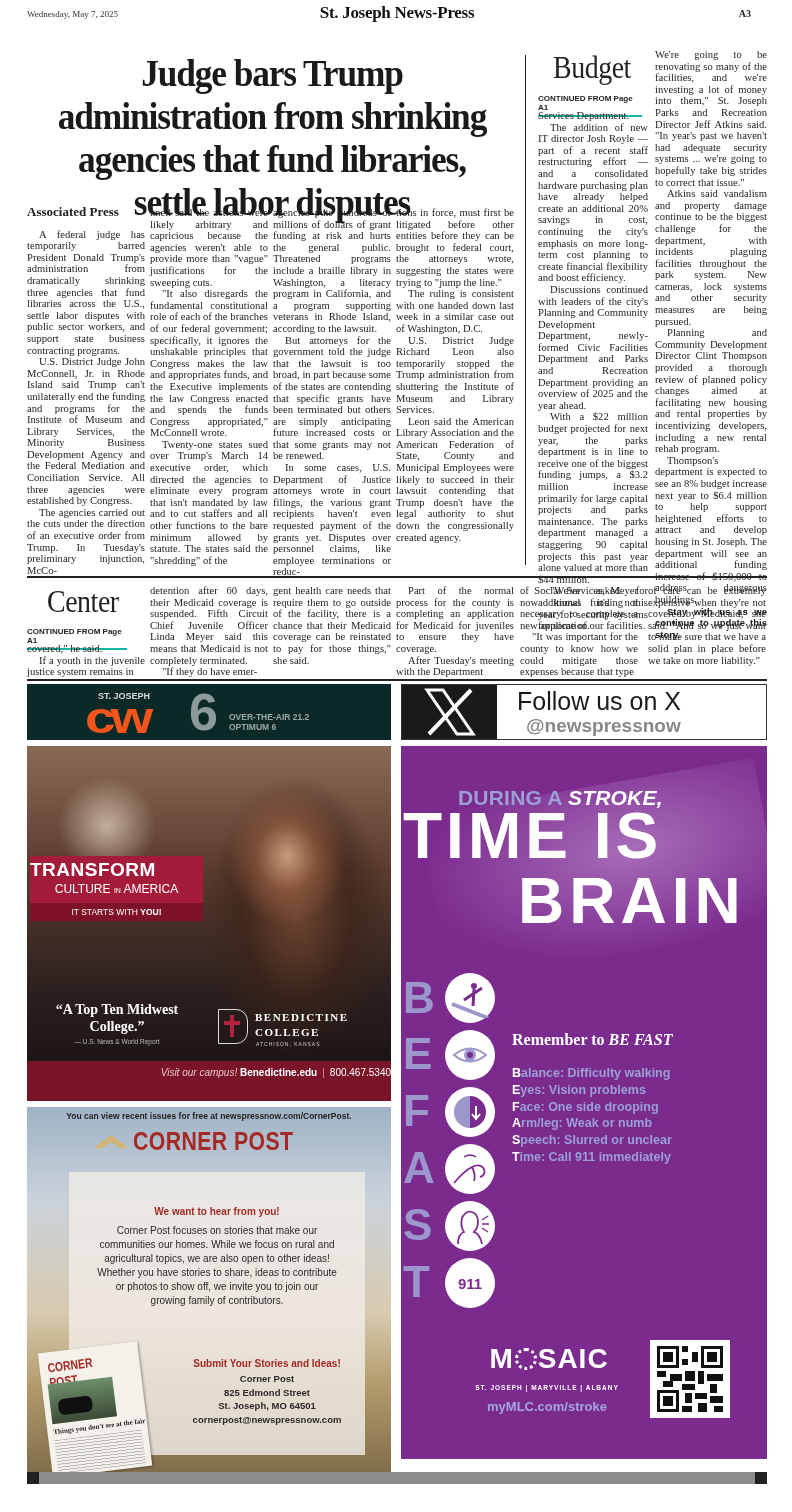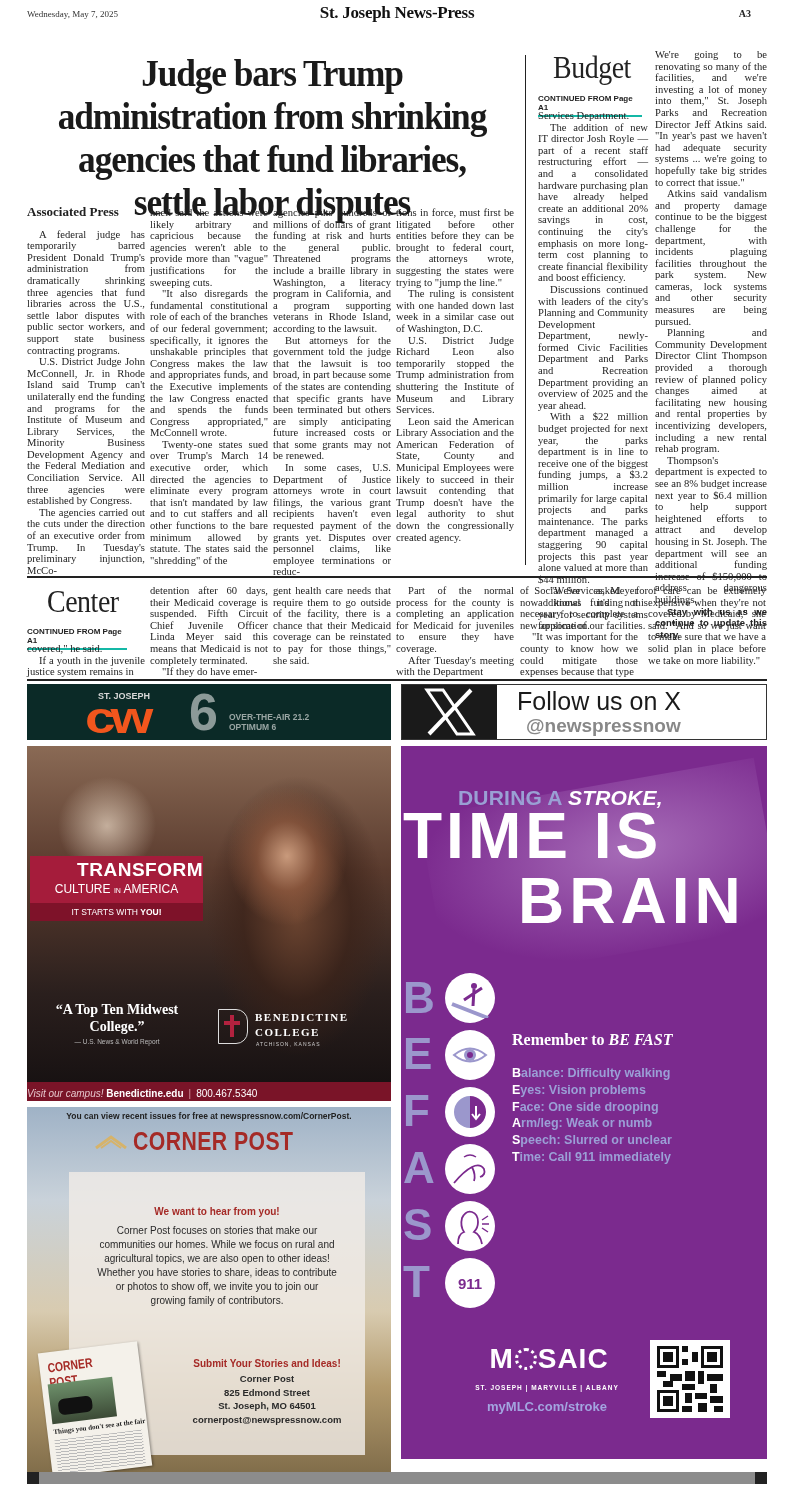--- a/index.html
+++ b/index.html
@@ -40,31 +40,31 @@
   .x-ad .handle { position: absolute; left: 124px; top: 30px; font-family: "Liberation Sans", sans-serif; font-weight: bold; font-size: 19px; color: #888; }
 
   
   .bc-ad { position: absolute; left: 27px; top: 746px; width: 364px; height: 355px; overflow: hidden;
     background:
       radial-gradient(ellipse 60px 70px at 260px 110px, #c99a7c 0%, rgba(160,100,70,0.6) 50%, transparent 100%),
       radial-gradient(ellipse 90px 140px at 270px 170px, #6b4430 0%, rgba(60,35,25,0.7) 60%, transparent 100%),
       radial-gradient(ellipse 70px 70px at 80px 80px, rgba(255,240,220,0.6), transparent 70%),
       linear-gradient(180deg, #8a6a55 0%, #5a3b2e 35%, #2a1f1d 70%, #140f10 100%); }
   .bc-ad .transform-box { position: absolute; left: 3px; top: 110px; width: 173px; height: 65px; background: #a51c3b; }
-  .bc-ad .transform-box .t1 { position: absolute; left: 0; right: 0; top: 3px; text-align: right; font-family: "Liberation Sans", sans-serif; font-weight: bold; font-size: 19px; color: #fff; letter-spacing: 0.5px; }
+  .bc-ad .transform-box .t1 { position: absolute; left: 0; right: 0; top: 3px; text-align: left; font-family: "Liberation Sans", sans-serif; font-weight: bold; font-size: 19px; color: #fff; letter-spacing: 0.5px; }
   .bc-ad .transform-box .t2 { position: absolute; left: 0; right: 0; top: 26px; text-align: center; font-family: "Liberation Sans", sans-serif; font-size: 12px; color: #fff; }
   .bc-ad .transform-box .t3 { position: absolute; left: 0; right: 0; bottom: 0; height: 18px; line-height: 18px; background: #7e1229; text-align: center; font-family: "Liberation Sans", sans-serif; font-size: 8.5px; color: #fff; }
   .bc-ad .quote { position: absolute; left: 20px; top: 255px; width: 140px; text-align: center; font-family: "Liberation Serif", serif; font-weight: bold; font-size: 14px; line-height: 17px; color: #fff; }
   .bc-ad .source { position: absolute; left: 20px; top: 292px; width: 140px; text-align: center; font-family: "Liberation Sans", sans-serif; font-size: 6.5px; color: #bbb; }
   .bc-ad .logo-b { position: absolute; left: 191px; top: 263px; width: 30px; height: 35px; border: 1.5px solid #ddd; border-radius: 0 12px 12px 0; }
   .bc-ad .logo-b .cross-v { position: absolute; left: 11px; top: 5px; width: 4px; height: 22px; background: #b2223f; }
   .bc-ad .logo-b .cross-h { position: absolute; left: 5px; top: 11px; width: 16px; height: 4px; background: #b2223f; }
   .bc-ad .name { position: absolute; left: 228px; top: 264px; font-family: "Liberation Serif", serif; font-weight: bold; font-size: 11px; line-height: 15px; color: #fff; letter-spacing: 1.5px; }
   .bc-ad .loc { position: absolute; left: 229px; top: 295px; font-family: "Liberation Sans", sans-serif; font-size: 5px; color: #ccc; letter-spacing: 1px; }
-  .bc-ad .footer { position: absolute; left: 0; bottom: 0; width: 364px; height: 19px; background: #7a1428; text-align: left; line-height: 24px; font-family: "Liberation Sans", sans-serif; font-size: 10px; color: #fff; }
+  .bc-ad .footer { position: absolute; left: 0; bottom: 0; width: 364px; height: 40px; background: #7a1428; text-align: right; line-height: 24px; font-family: "Liberation Sans", sans-serif; font-size: 10px; color: #fff; }
   .bc-ad .footer .visit { font-style: italic; color: #e5c6cc; }
   .bc-ad .footer .url { font-weight: bold; }
   .bc-ad .footer .sep { color: #d99aa8; margin: 0 5px; }
 
   
   .cp-ad { position: absolute; left: 27px; top: 1107px; width: 364px; height: 372px; overflow: hidden;
     background: linear-gradient(180deg, #9fb2c6 0%, #c9d2da 25%, #d8cbb0 55%, #b39a6c 75%, #7d6a48 100%); }
   .cp-ad .top-note { position: absolute; left: 0; right: 0; top: 4px; text-align: center; font-family: "Liberation Sans", sans-serif; font-weight: bold; font-size: 8.5px; color: #222; }
   .cp-ad .cp-title { position: absolute; left: 70px; top: 20px; font-family: "Liberation Sans", sans-serif; font-weight: bold; font-size: 25px; color: #a52a26; letter-spacing: 0.5px; transform: scaleX(0.85); transform-origin: left top; }
   .cp-ad .cp-icon { position: absolute; left: 70px; top: 28px; width: 32px; height: 14px; }

